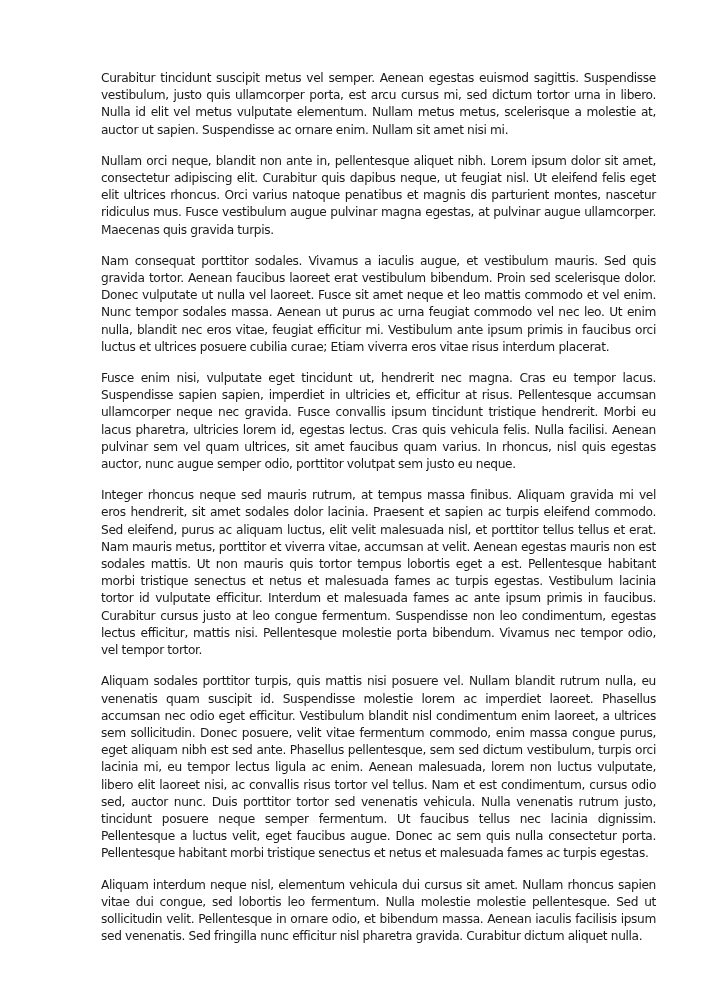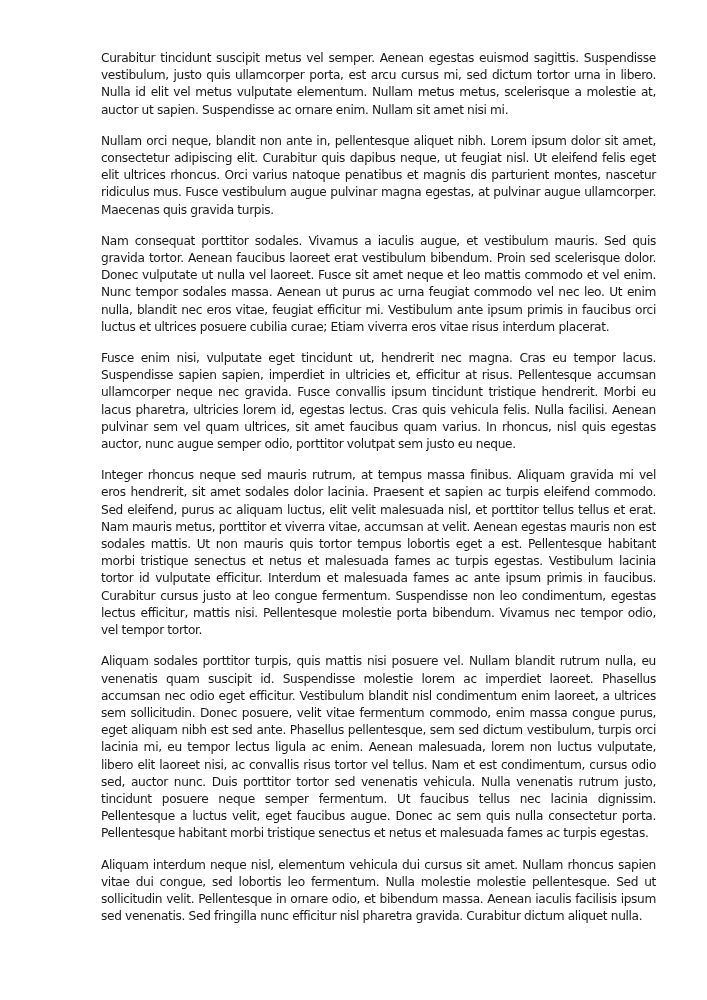--- a/index.html
+++ b/index.html
@@ -9,21 +9,21 @@
     }
     body {
       width: 707px;
       height: 1000px;
       overflow: hidden;
       position: relative;
     }
     .page {
       position: absolute;
       left: 101px;
-      top: 50px;
+      top: 70px;
       width: 555px;
     }
     .para {
       margin: 0 0 14px 0;
       font-family: "DejaVu Sans", sans-serif;
       font-size: 12.2px;
       line-height: 17.2px;
       color: #1a1a1a;
       text-align: justify;
       letter-spacing: -0.35px;

